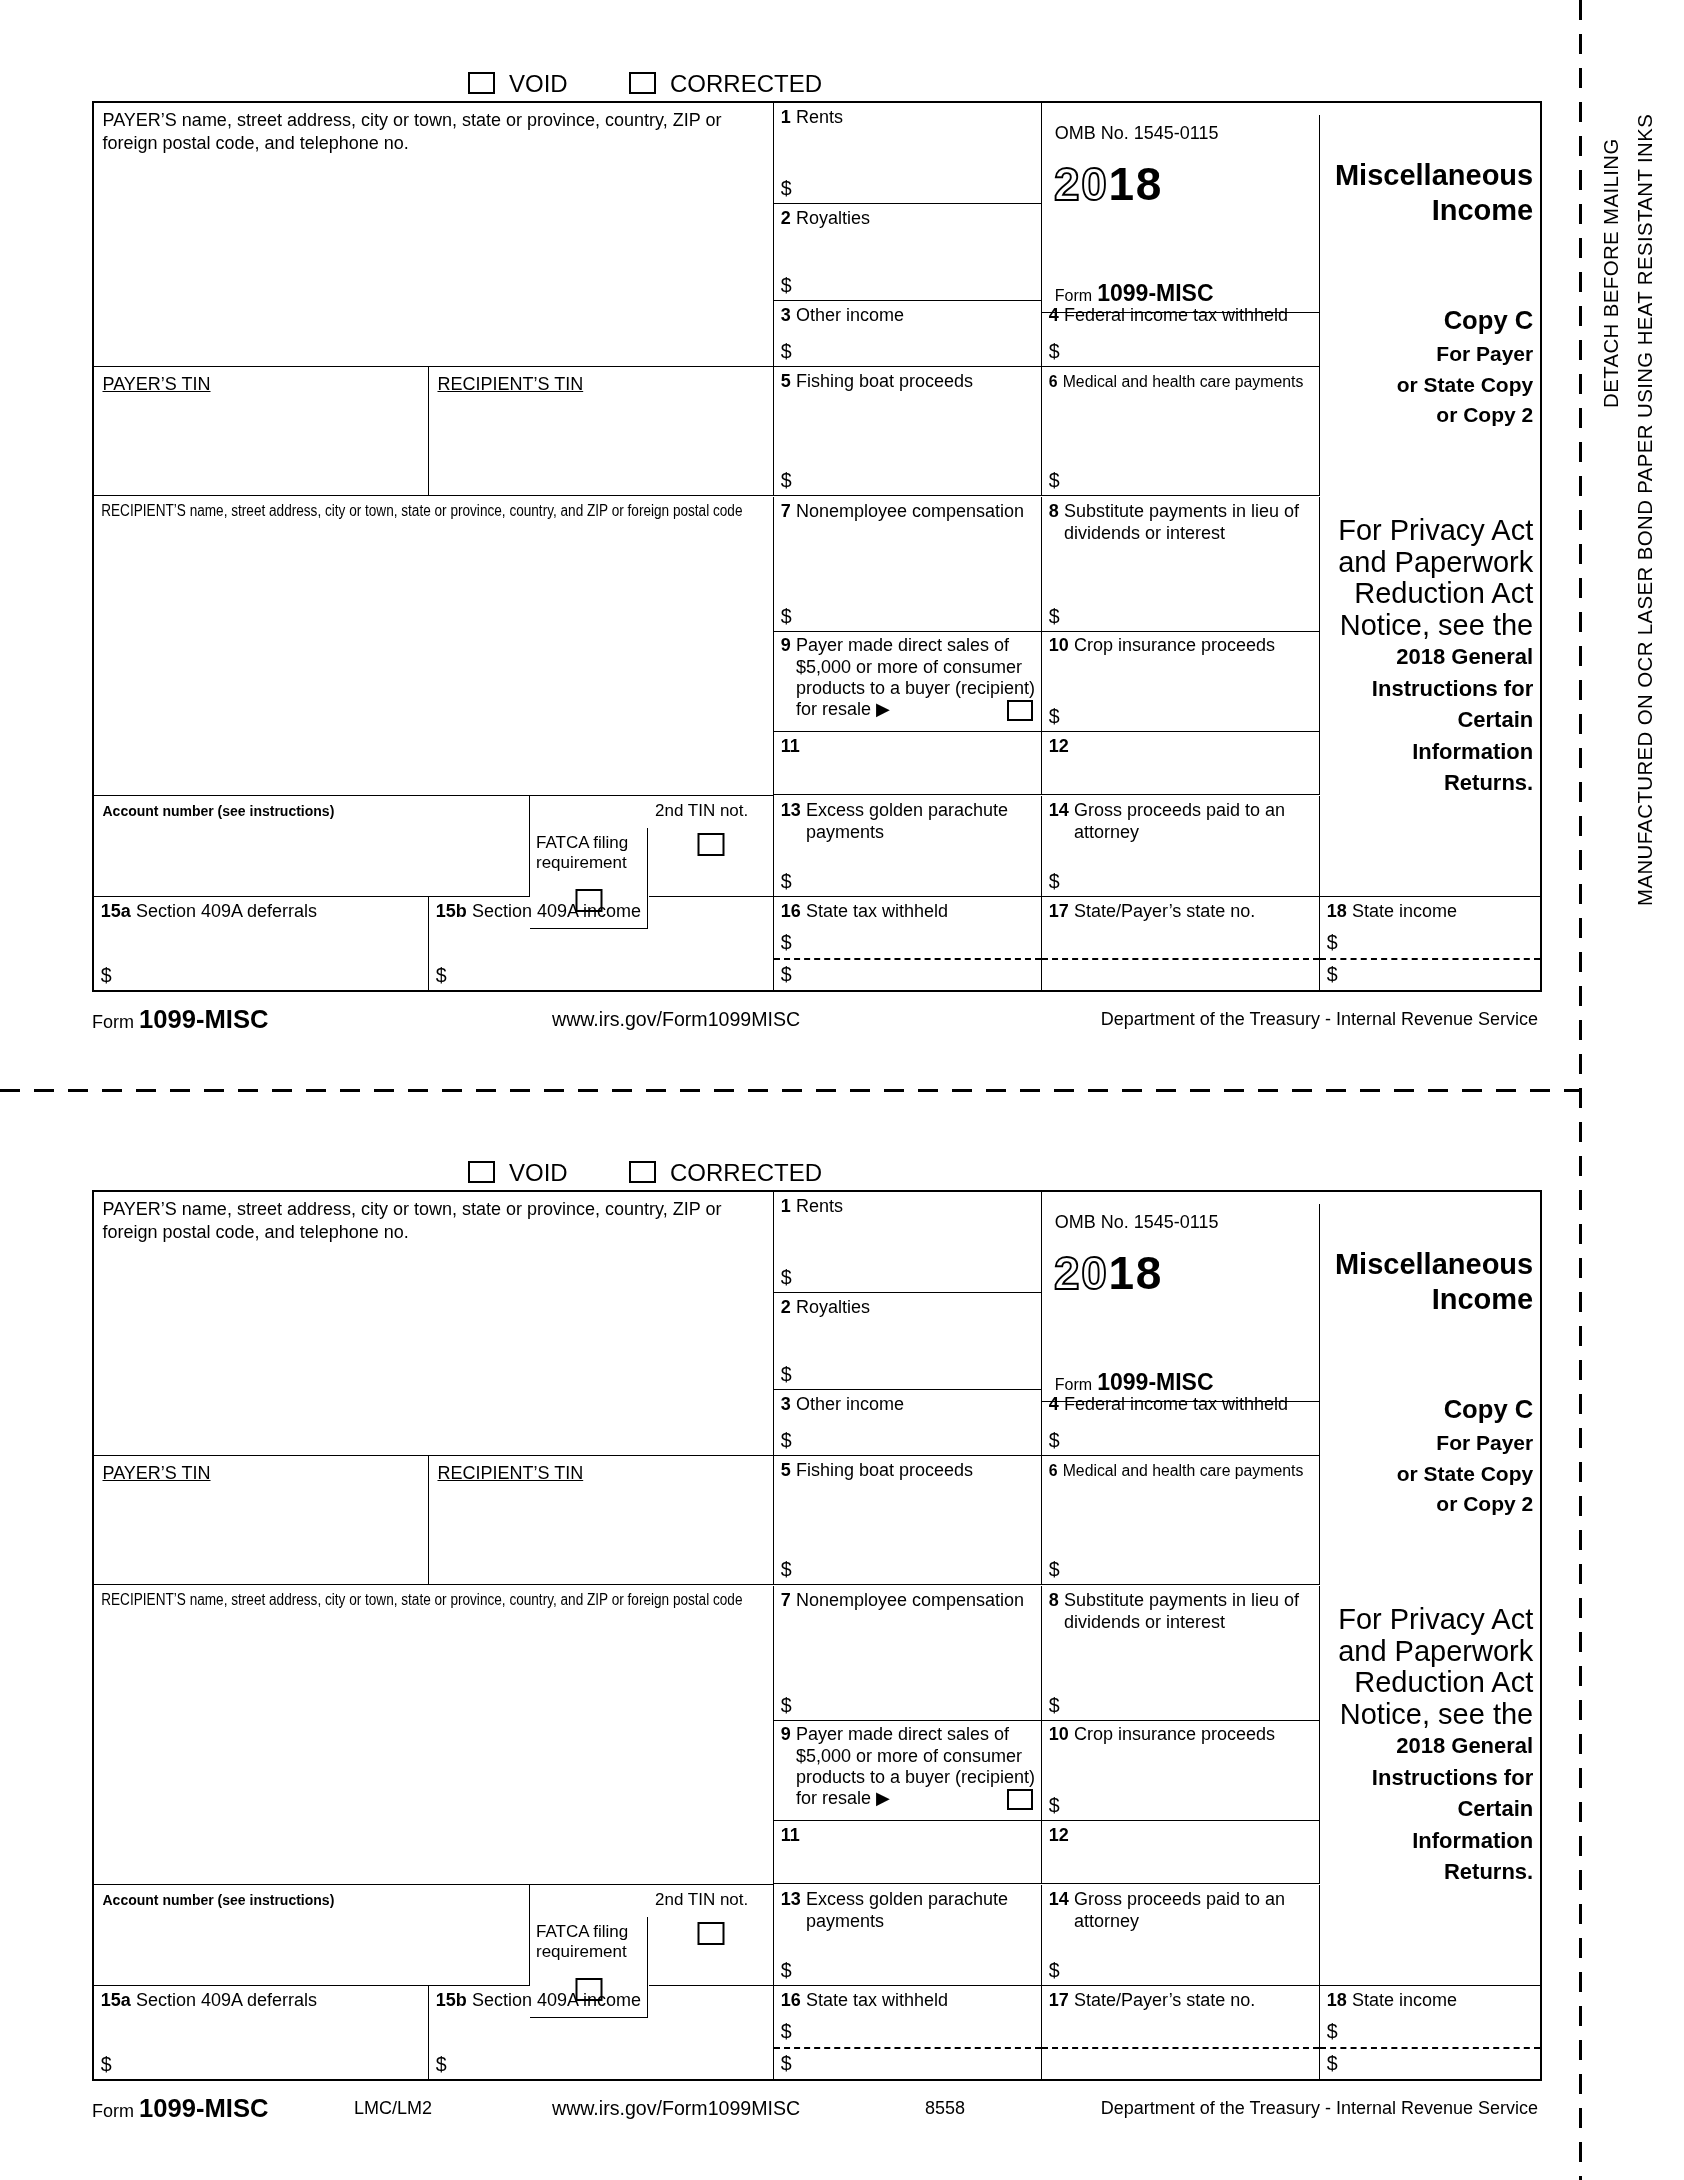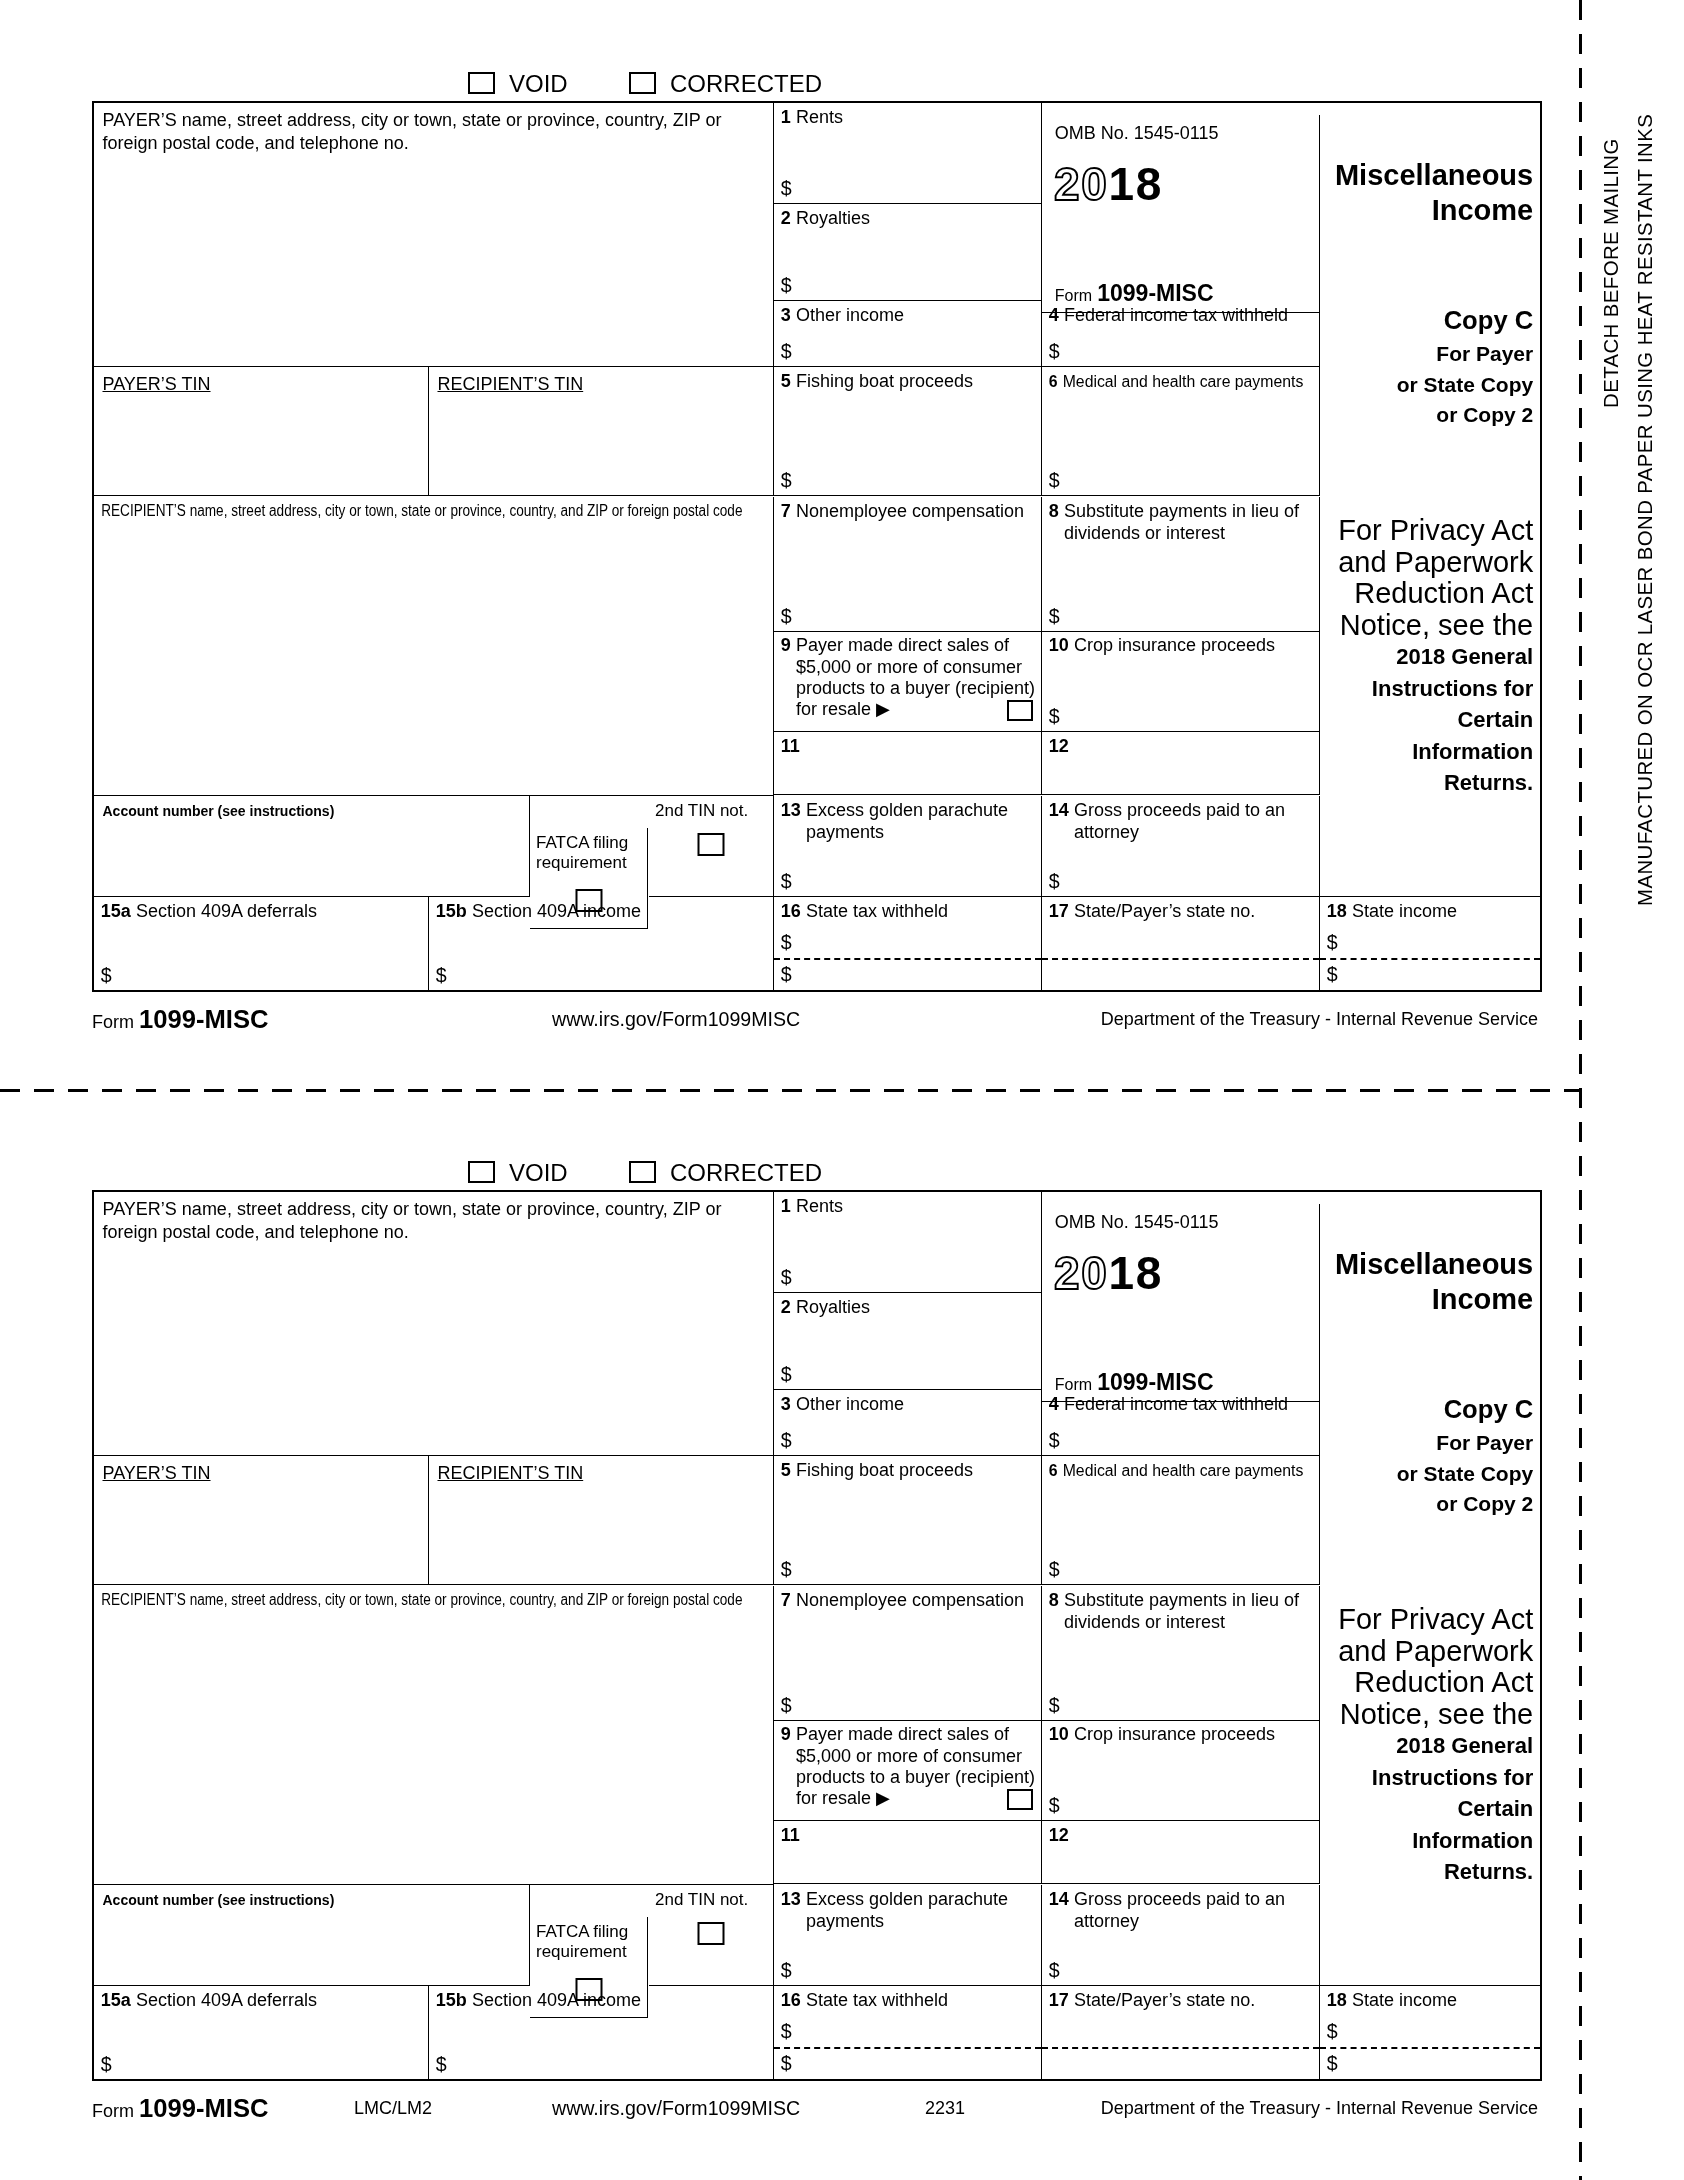--- a/index.html
+++ b/index.html
@@ -594,21 +594,21 @@
 
   </div>
 
   <div class="footer">
     <div class="f-form">
       <span class="f-word">Form</span>
       <span class="f-num">1099-MISC</span>
     </div>
     <span class="f-lmc extra">LMC/LM2</span>
     <span class="f-url">www.irs.gov/Form1099MISC</span>
-    <span class="f-code extra">2231</span>
+    <span class="f-code extra">8558</span>
     <span class="f-dept">Department of the Treasury - Internal Revenue Service</span>
   </div>
 </div>
 
 <div class="vperf"></div>
 <div class="side side-1">DETACH BEFORE MAILING</div>
 <div class="side side-2">MANUFACTURED ON OCR LASER BOND PAPER USING HEAT RESISTANT INKS</div>
 
 
 </body></html>

